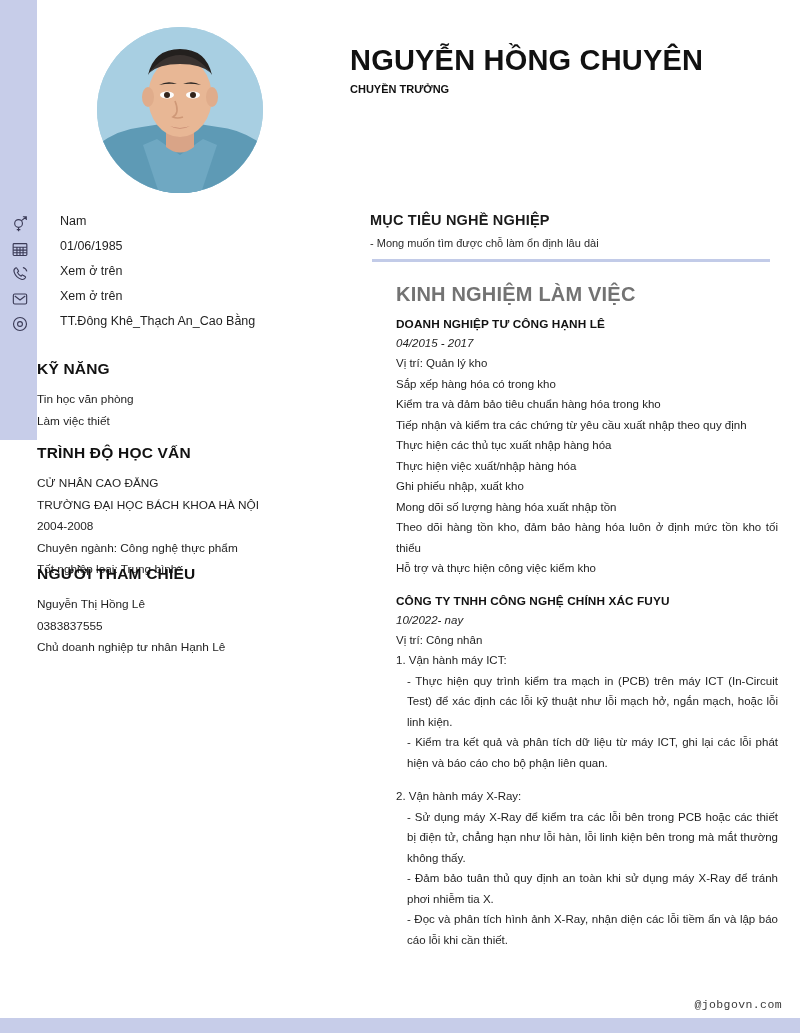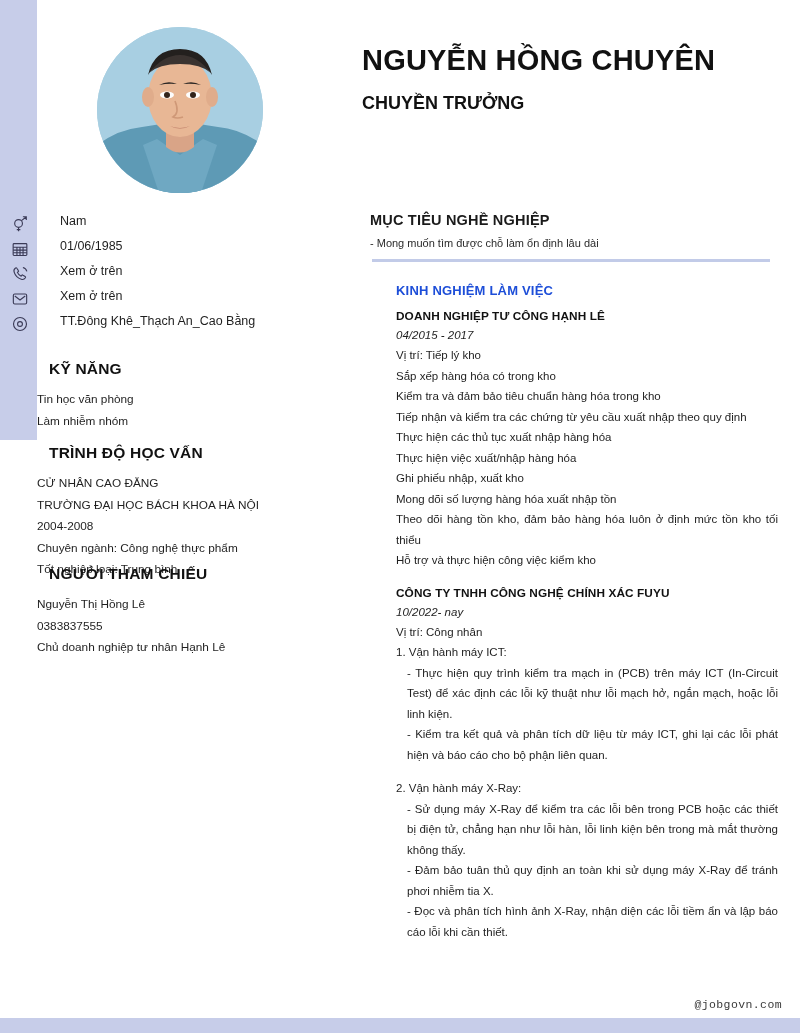--- a/index.html
+++ b/index.html
@@ -43,36 +43,36 @@
     height: 166px;
     border-radius: 50%;
     overflow: hidden;
     background: #a9cfe0;
   }
   .photo-svg { display: block; width: 166px; height: 166px; }
 
   
   .header {
     position: absolute;
-    left: 362px;
+    left: 350px;
     top: 44px;
     width: 420px;
   }
   .cand-name {
     font-size: 29px;
     font-weight: bold;
     letter-spacing: 0.2px;
     line-height: 1.15;
     color: #111111;
     margin: 0;
   }
   .cand-role {
-    font-size: 18px;
-    font-weight: bold;
-    margin-top: 16px;
+    font-size: 11px;
+    font-weight: bold;
+    margin-top: 6px;
     color: #111111;
   }
 
   
   .objective {
     position: absolute;
     left: 370px;
     top: 212px;
     width: 410px;
   }
@@ -125,44 +125,43 @@
   }
 
   
   .lsection { position: absolute; left: 37px; width: 300px; }
   .lsection-title {
     font-size: 15.5px;
     font-weight: bold;
     letter-spacing: 0.2px;
     color: #111111;
     margin-bottom: 11px;
-    padding-left: 12px;
   }
   .lsection-line {
     font-size: 11.8px;
     line-height: 21.5px;
     color: #1f1f1f;
   }
 
   #skills { top: 360px; }
   #education { top: 444px; }
   #reference { top: 565px; }
 
   
   .exp {
     position: absolute;
     left: 396px;
     top: 283px;
     width: 382px;
   }
   .exp-title {
-    font-size: 13px;
+    font-size: 20px;
     font-weight: bold;
     letter-spacing: 0.2px;
-    color: #1d4ed8;
+    color: #737373;
     margin-bottom: 9px;
   }
   .job { margin-bottom: 4px; }
   .job-company {
     font-size: 11.8px;
     font-weight: bold;
     letter-spacing: 0.1px;
     color: #111111;
     line-height: 19px;
   }
@@ -278,21 +277,21 @@
         </svg>
       </span>
       <span class="info-text">TT.Đông Khê_Thạch An_Cao Bằng</span>
     </div>
   </div>
 
 <div class="lsection" id="skills">
   <div class="lsection-title">KỸ NĂNG</div>
   <div>
       <div class="lsection-line">Tin học văn phòng</div>
-      <div class="lsection-line">Làm nhiễm nhóm</div>
+      <div class="lsection-line">Làm việc thiết</div>
     </div>
 </div>
 
 <div class="lsection" id="education">
   <div class="lsection-title">TRÌNH ĐỘ HỌC VẤN</div>
   <div>
       <div class="lsection-line">CỬ NHÂN CAO ĐẲNG</div>
       <div class="lsection-line">TRƯỜNG ĐẠI HỌC BÁCH KHOA HÀ NỘI</div>
       <div class="lsection-line">2004-2008</div>
       <div class="lsection-line">Chuyên ngành: Công nghệ thực phẩm</div>
@@ -308,21 +307,21 @@
       <div class="lsection-line">Chủ doanh nghiệp tư nhân Hạnh Lê</div>
     </div>
 </div>
 
 <div class="exp">
   <div class="exp-title">KINH NGHIỆM LÀM VIỆC</div>
   <div id="jobs">
       <div class="job">
         <div class="job-company">DOANH NGHIỆP TƯ CÔNG HẠNH LÊ</div>
         <div class="job-dates">04/2015 - 2017</div>
-        <div class="job-line">Vị trí: Tiếp lý kho</div>
+        <div class="job-line">Vị trí: Quản lý kho</div>
         <div class="job-line">Sắp xếp hàng hóa có trong kho</div>
         <div class="job-line">Kiểm tra và đảm bảo tiêu chuẩn hàng hóa trong kho</div>
         <div class="job-line">Tiếp nhận và kiểm tra các chứng từ yêu cầu xuất nhập theo quy định</div>
         <div class="job-line">Thực hiện các thủ tục xuất nhập hàng hóa</div>
         <div class="job-line">Thực hiện việc xuất/nhập hàng hóa</div>
         <div class="job-line">Ghi phiếu nhập, xuất kho</div>
         <div class="job-line">Mong dõi số lượng hàng hóa xuất nhập tồn</div>
         <div class="job-line">Theo dõi hàng tồn kho, đảm bảo hàng hóa luôn ở định mức tồn kho tối thiểu</div>
         <div class="job-line">Hỗ trợ và thực hiện công việc kiểm kho</div>
       </div>

